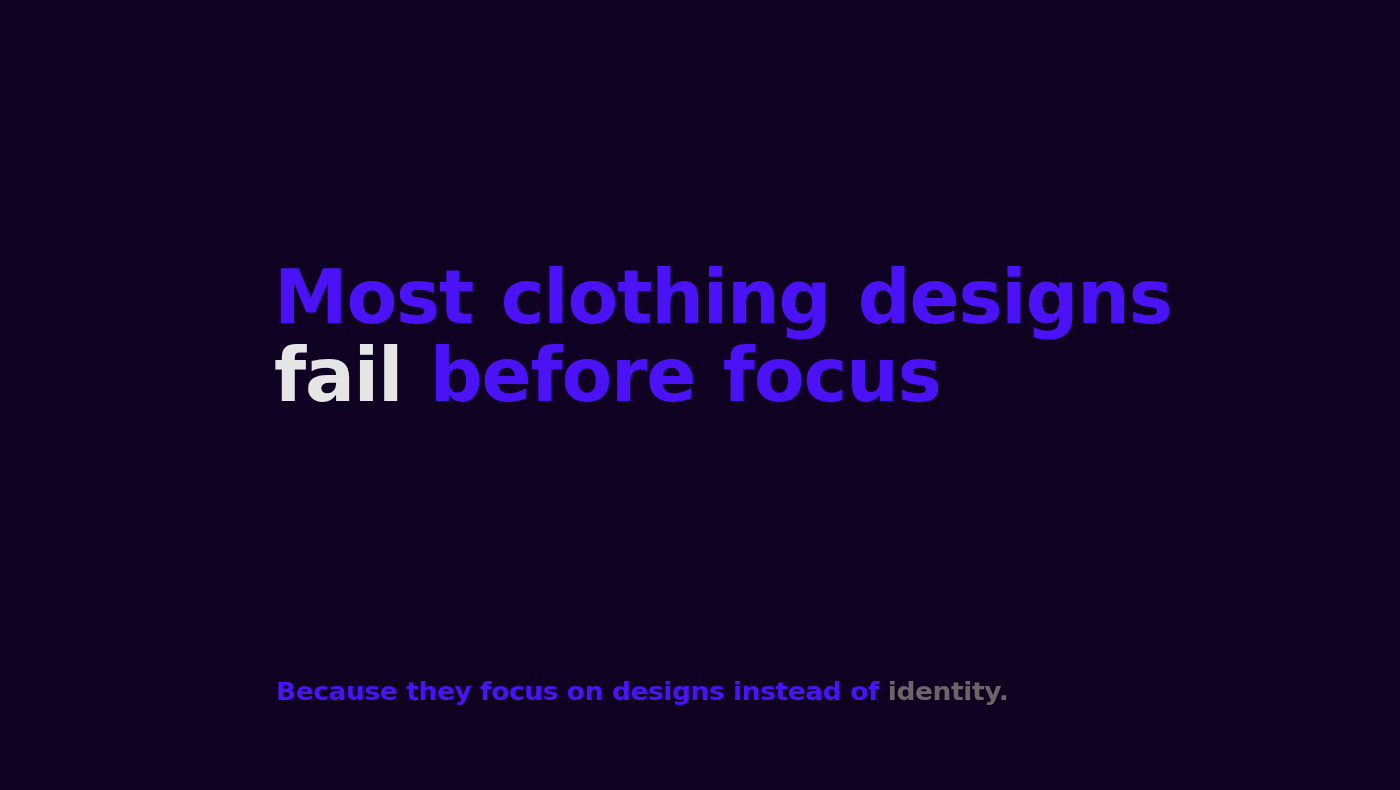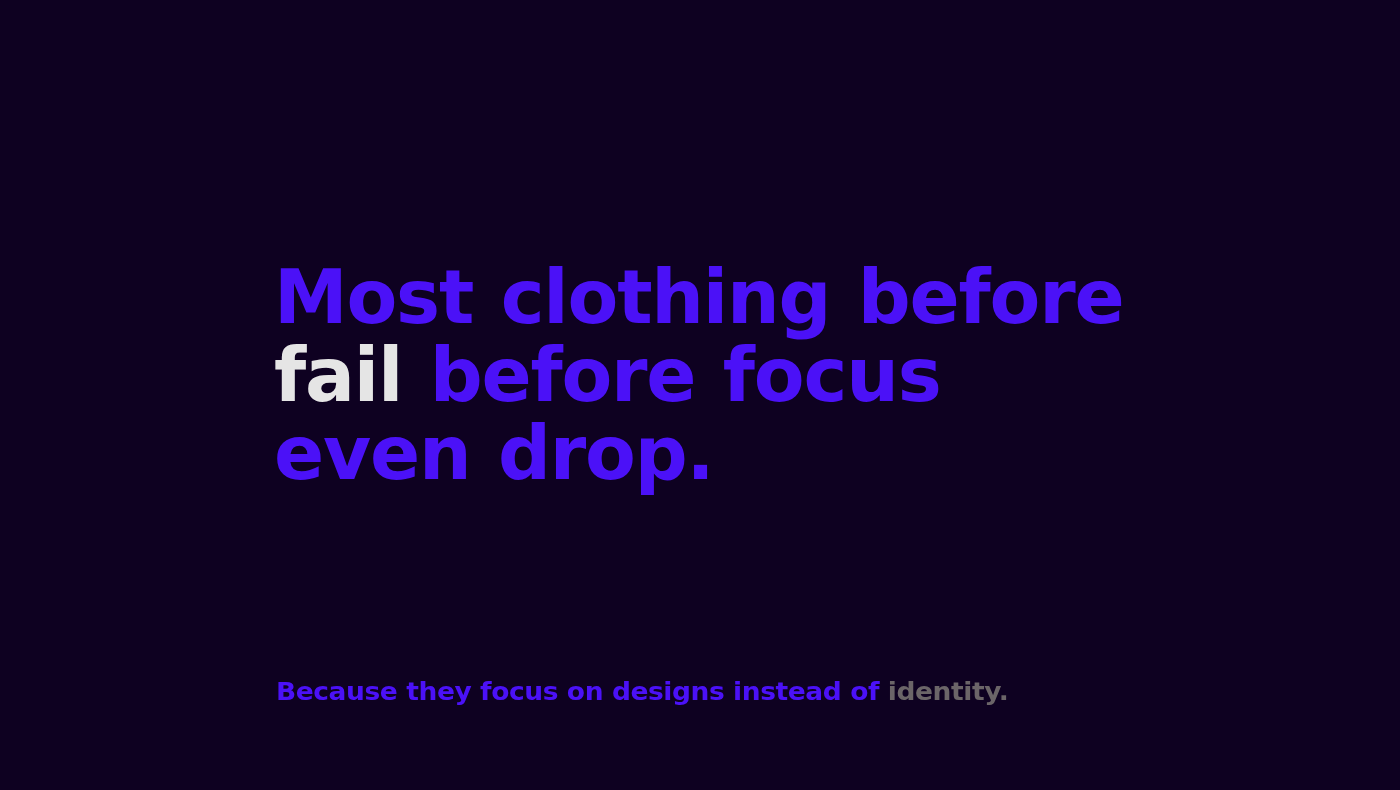--- a/index.html
+++ b/index.html
@@ -66,21 +66,20 @@
 
   .sub-accent { color: #4B11F7; }
   .sub-muted  { color: #6B6568; font-weight: 600; }
 </style>
 </head>
 <body>
 
 <div id="slide" style="background: rgb(14, 1, 33);">
 
   <h1 id="headline">
-    <span class="hl-line"><span class="accent" style="color: rgb(75, 17, 247);">Most clothing before</span></span>
+    <span class="hl-line"><span class="accent" style="color: rgb(75, 17, 247);">Most clothing designs</span></span>
       <span class="hl-line"><span class="muted" style="color: #e5e5e5;">fail</span><span class="accent" style="color: rgb(75, 17, 247);"> before focus</span></span>
-      <span class="hl-line"><span class="accent" style="color: rgb(75, 17, 247);">even drop.</span></span>
   </h1>
 
   <p id="subtitle"><span class="sub-accent" style="color: rgb(75, 17, 247);">Because they focus on designs instead of </span><span class="sub-muted" style="color: rgb(107, 101, 104);">identity.</span>
   </p>
 
 </div>
 
 </body></html>

